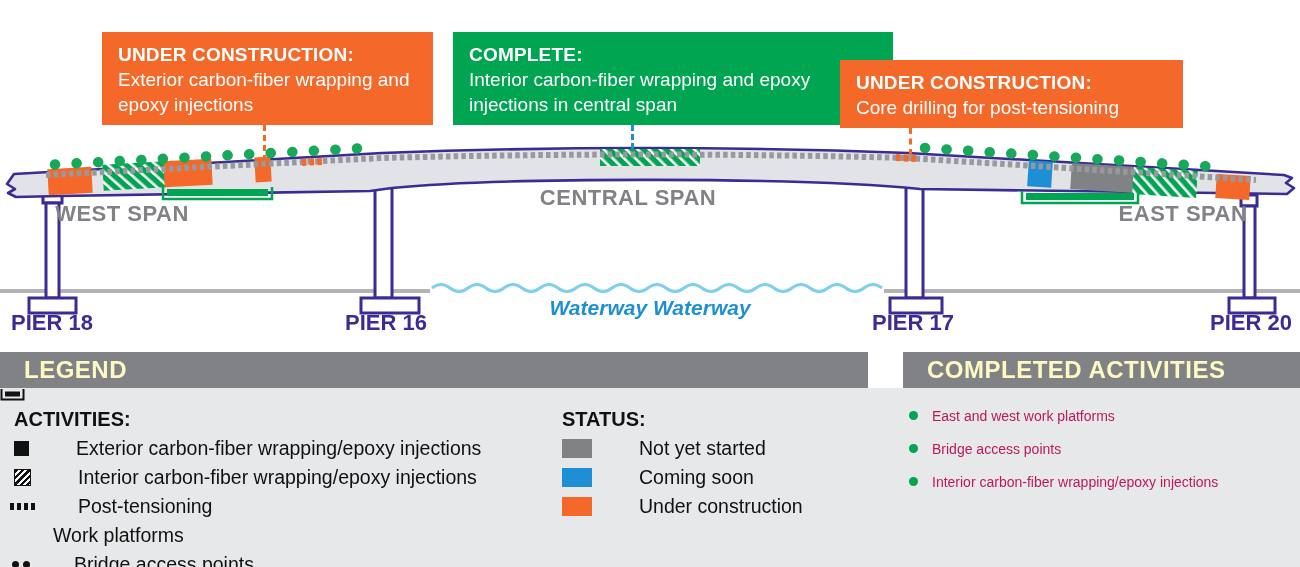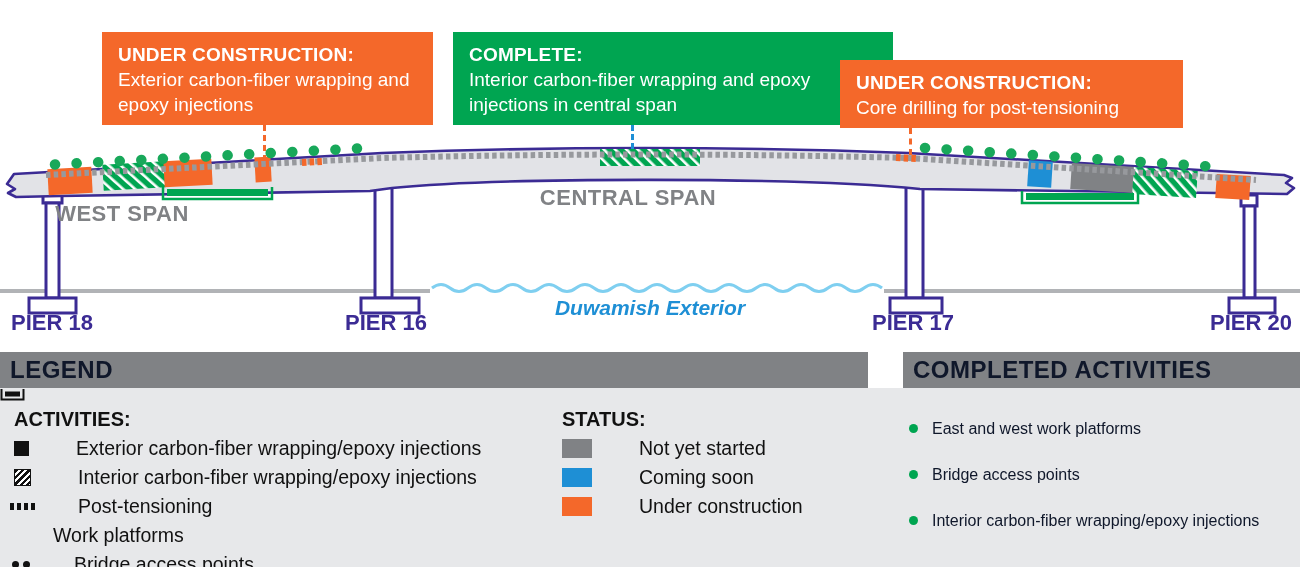--- a/index.html
+++ b/index.html
@@ -15,38 +15,38 @@
 
   
   .span-label{position:absolute;color:#808285;font-weight:bold;font-size:22px;
               letter-spacing:.5px;transform:translateX(-50%);white-space:nowrap;}
   .pier-label{position:absolute;color:#3B2B94;font-weight:bold;font-size:22px;
               transform:translateX(-50%);white-space:nowrap;}
   .water-label{position:absolute;color:#1E8FD5;font-weight:bold;font-style:italic;
                font-size:21px;transform:translateX(-50%);white-space:nowrap;}
 
   
-  .panel-bar{position:absolute;background:#808285;color:#0f172a;font-weight:bold;
+  .panel-bar{position:absolute;background:#808285;color:#fef9c3;font-weight:bold;
              font-size:24px;line-height:36px;height:36px;box-sizing:border-box;
-             padding-left:10px;letter-spacing:.5px;}
+             padding-left:24px;letter-spacing:.5px;}
   .panel-body{position:absolute;background:#E7E8EA;box-sizing:border-box;}
   .col-title{font-weight:bold;font-size:20px;color:#111;margin:10px 0 4px 0;}
   .leg-row{display:flex;align-items:center;margin:6px 0;min-height:21px;color:#111;
            font-size:19.5px;gap:37px;}
   .leg-ic{flex:0 0 auto;margin-right:10px;display:flex;align-items:center;}
   .sq-solid{width:15px;height:15px;background:#111;}
   .sq-hatch{width:15px;height:15px;border:1px solid #111;
             background:repeating-linear-gradient(135deg,#111 0 2.5px,#fff 2.5px 4.5px);}
   .dash-bar{width:25px;height:7px;
             background:repeating-linear-gradient(90deg,#111 0 4px,transparent 4px 7px);}
   .dot{width:7px;height:7px;border-radius:50%;background:#111;}
   .dot + .dot{margin-left:4px;}
   .swatch{width:30px;height:19px;margin-right:10px;flex:0 0 auto;}
-  .bullet-row{display:flex;align-items:flex-start;margin:20px 0;color:#0f172a;
-              font-size:16px;line-height:26px;}
+  .bullet-row{display:flex;align-items:flex-start;margin:7px 0;color:#be185d;
+              font-size:14px;line-height:26px;}
   .g-bullet{width:9px;height:9px;border-radius:50%;background:#00A551;
             flex:0 0 auto;margin:8px 14px 0 6px;}
 </style>
 </head>
 <body>
 
 <div class="stage">
 
   <svg width="1300" height="347" viewBox="0 0 1300 347">
     <defs>
@@ -146,27 +146,28 @@
     <div class="co-title">UNDER CONSTRUCTION:</div>
     <div class="co-body">Core drilling for post-tensioning</div>
   </div>
 
   <div class="leader" style="left:263px;top:125px;height:36px;border-left:3px dashed #F4682A;"></div>
   <div class="leader" style="left:631px;top:125px;height:24px;border-left:3px dashed #1E8FD5;"></div>
   <div class="leader" style="left:909px;top:128px;height:27px;border-left:3px dashed #F4682A;"></div>
 
   <div class="span-label" style="left:122px;top:201px;">WEST SPAN</div>
   <div class="span-label" style="left:628px;top:185px;">CENTRAL SPAN</div>
+  <div class="span-label" style="left:1183px;top:201px;">EAST SPAN</div>
 
   <div class="pier-label" style="left:52px;top:310px;">PIER 18</div>
   <div class="pier-label" style="left:386px;top:310px;">PIER 16</div>
   <div class="pier-label" style="left:913px;top:310px;">PIER 17</div>
   <div class="pier-label" style="left:1251px;top:310px;">PIER 20</div>
 
-  <div class="water-label" style="left:650px;top:296px;">Duwamish Exterior</div>
+  <div class="water-label" style="left:650px;top:296px;">Waterway Waterway</div>
 
   <div class="panel-bar" style="left:0;top:352px;width:868px;">LEGEND</div>
   <div class="panel-body" style="left:0;top:388px;width:952px;height:179px;padding:10px 0 0 14px;">
     <div style="display:flex;">
       <div style="width:548px;">
         <div class="col-title">ACTIVITIES:</div>
         <div class="leg-row">
           <span class="leg-ic">
               <span class="sq-solid"></span>
             </span>

